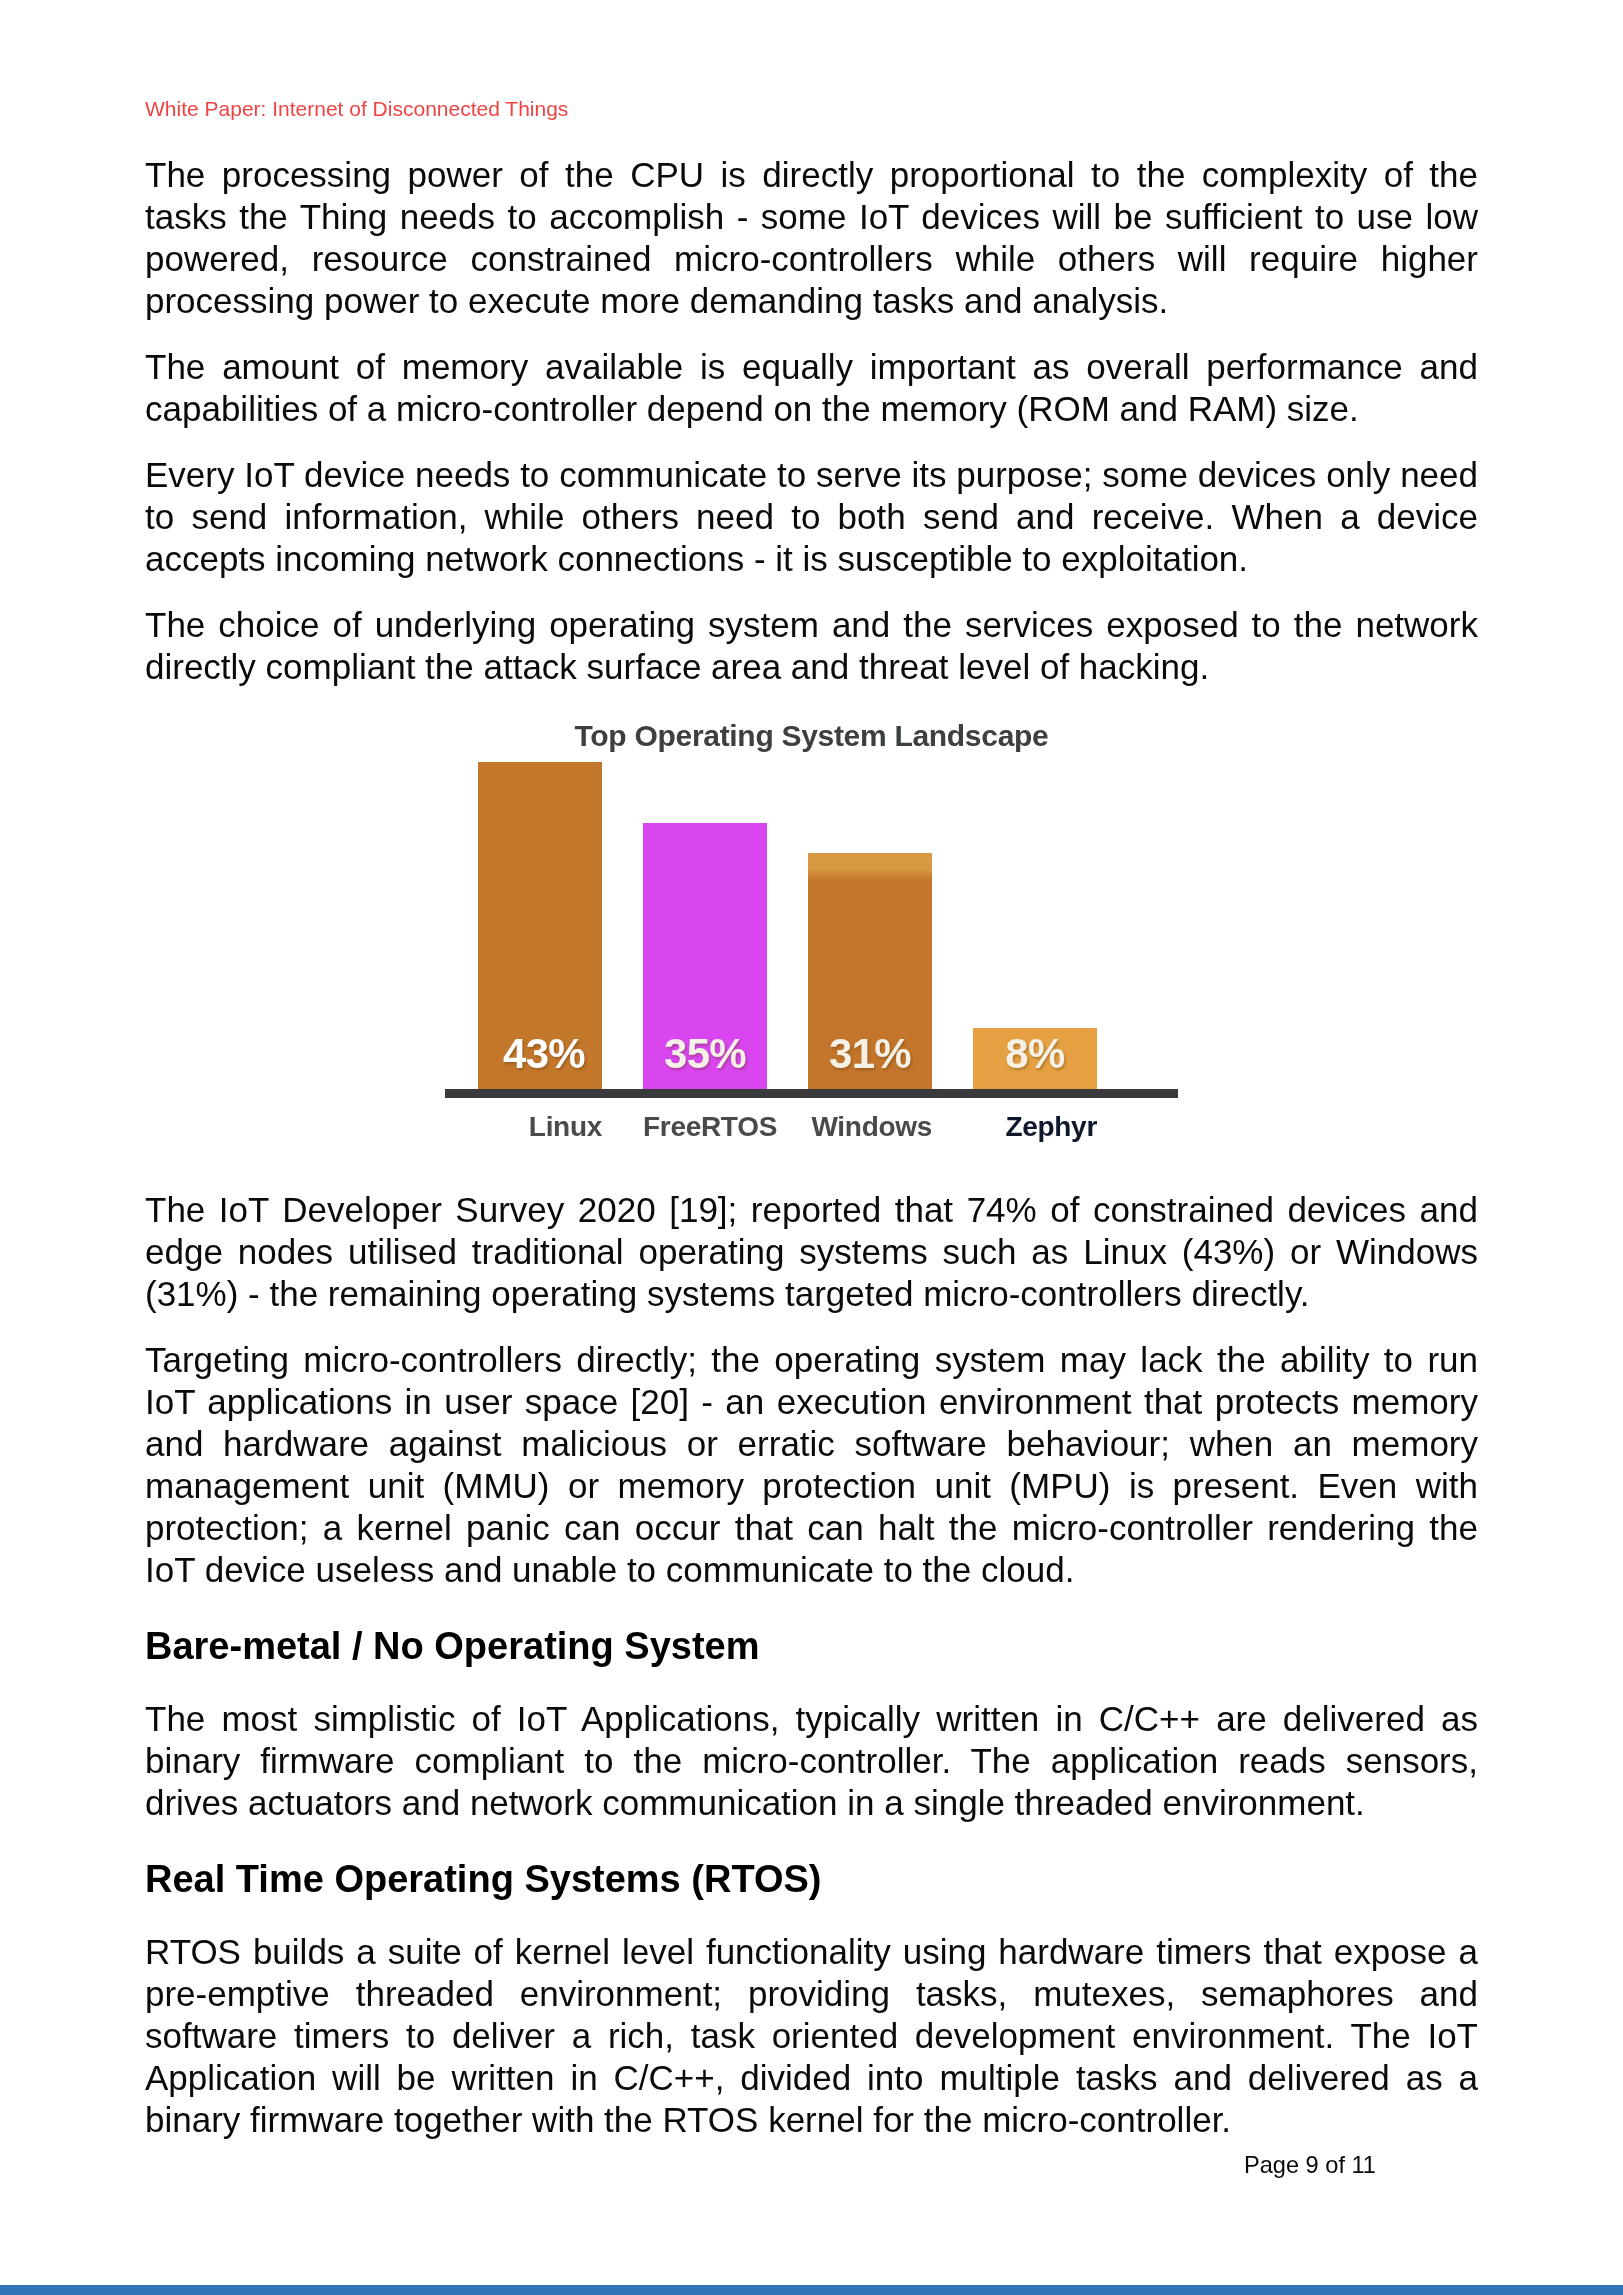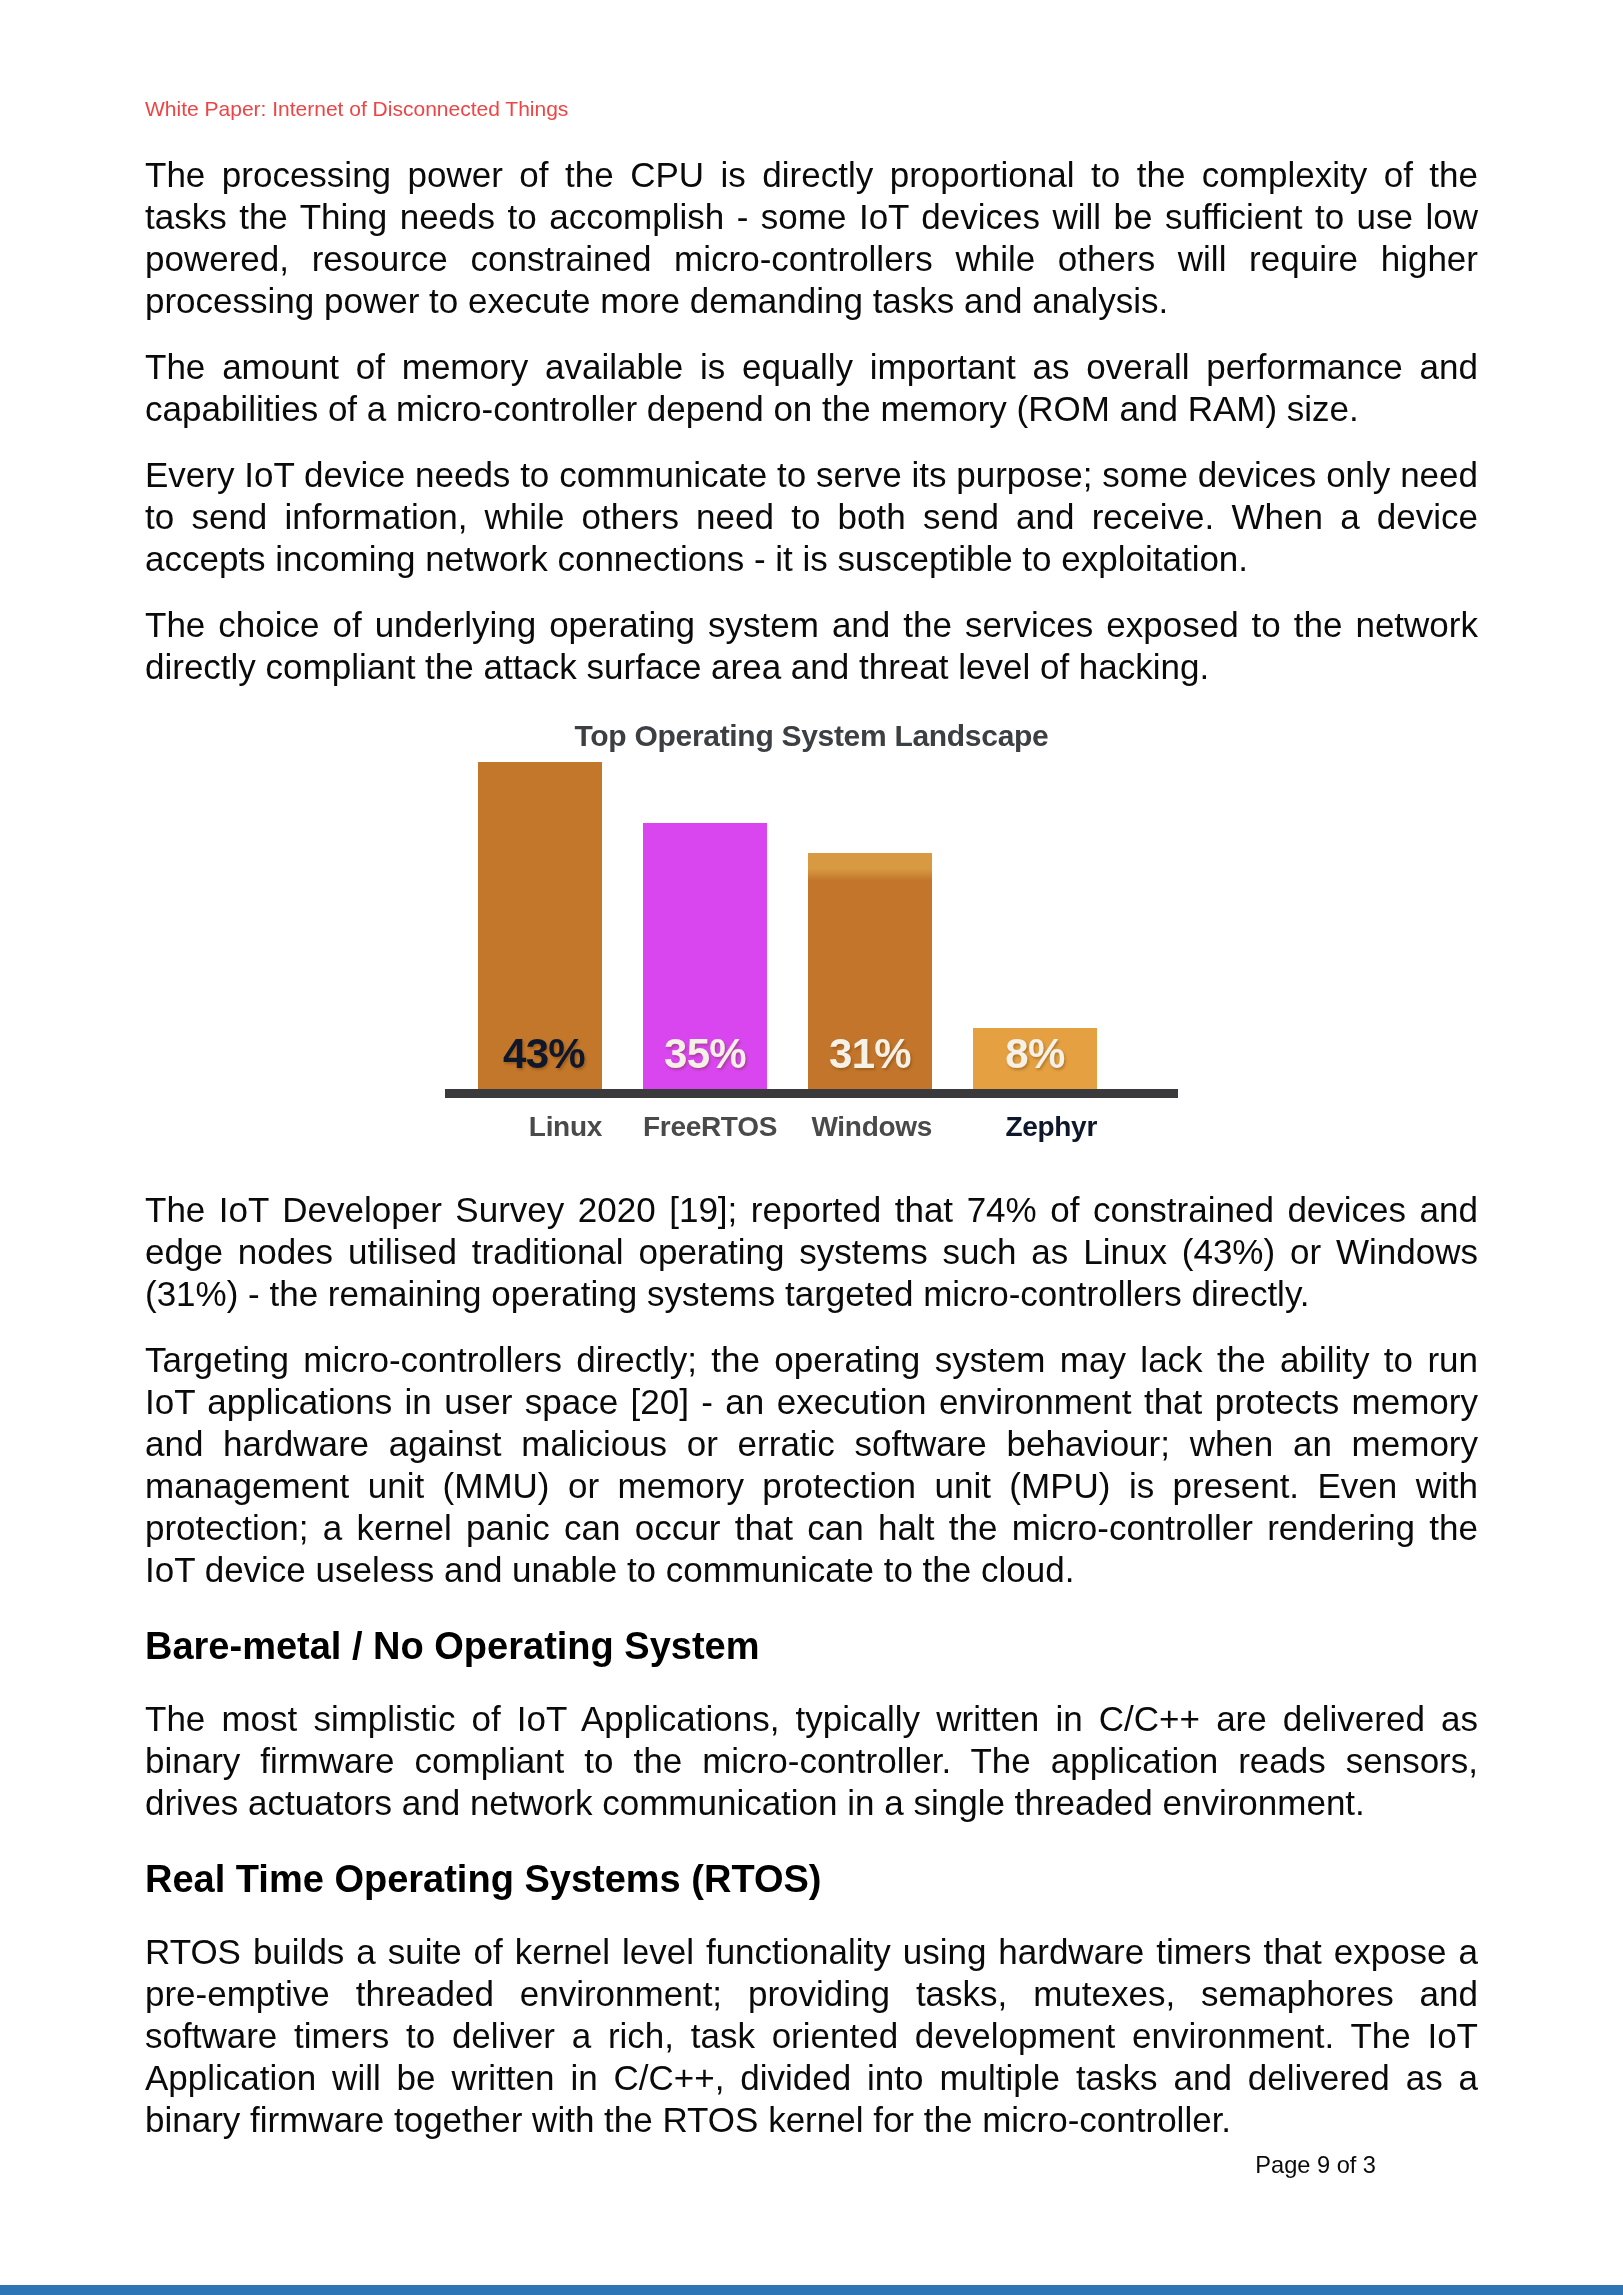--- a/index.html
+++ b/index.html
@@ -130,21 +130,21 @@
     <p class="body-par">The processing power of the CPU is directly proportional to the complexity of the tasks the Thing needs to accomplish - some IoT devices will be sufficient to use low powered, resource constrained micro-controllers while others will require higher processing power to execute more demanding tasks and analysis.</p>
     <p class="body-par">The amount of memory available is equally important as overall performance and capabilities of a micro-controller depend on the memory (ROM and RAM) size.</p>
     <p class="body-par">Every IoT device needs to communicate to serve its purpose; some devices only need to send information, while others need to both send and receive. When a device accepts incoming network connections - it is susceptible to exploitation.</p>
     <p class="body-par">The choice of underlying operating system and the services exposed to the network directly compliant the attack surface area and threat level of hacking.</p>
 
     <div class="chart">
       <div class="chart-title" style="color: rgb(61, 64, 67);">Top Operating System Landscape</div>
       <div class="plot">
         <div class="bar-col">
           <div class="bar" style="height: 327px; background: rgb(195, 119, 43);">
-            <div class="bar-value" style="color: #0f172a; margin-left: 8px;">43%</div>
+            <div class="bar-value" style="color: #ffffff; margin-left: 8px;">43%</div>
           </div>
         </div>
         <div class="bar-col">
           <div class="bar" style="height: 266px; background: #d946ef;">
             <div class="bar-value" style="color: rgb(246, 241, 231);">35%</div>
           </div>
         </div>
         <div class="bar-col">
           <div class="bar" style="height: 236px; background: linear-gradient(rgb(215, 154, 66) 0px, rgb(215, 154, 66) 15.7px, rgb(195, 118, 43) 27.5px, rgb(195, 118, 43) 100%);">
             <div class="bar-value" style="color: rgb(246, 241, 231);">31%</div>
@@ -169,16 +169,16 @@
     <p class="body-par">Targeting micro-controllers directly; the operating system may lack the ability to run IoT applications in user space [20] - an execution environment that protects memory and hardware against malicious or erratic software behaviour; when an memory management unit (MMU) or memory protection unit (MPU) is present. Even with protection; a kernel panic can occur that can halt the micro-controller rendering the IoT device useless and unable to communicate to the cloud.</p>
 
     <h2 class="section-heading">Bare-metal / No Operating System</h2>
     <p class="body-par">The most simplistic of IoT Applications, typically written in C/C++ are delivered as binary firmware compliant to the micro-controller. The application reads sensors, drives actuators and network communication in a single threaded environment.</p>
 
     <h2 class="section-heading">Real Time Operating Systems (RTOS)</h2>
     <p class="body-par">RTOS builds a suite of kernel level functionality using hardware timers that expose a pre-emptive threaded environment; providing tasks, mutexes, semaphores and software timers to deliver a rich, task oriented development environment. The IoT Application will be written in C/C++, divided into multiple tasks and delivered as a binary firmware together with the RTOS kernel for the micro-controller.</p>
 
   </div>
 
-  <div class="doc-footer">Page 9 of 3</div>
+  <div class="doc-footer">Page 9 of 11</div>
   <div class="accent-bar" style="background: rgb(46, 117, 182);"></div>
 </div>
 
 
 </body></html>

